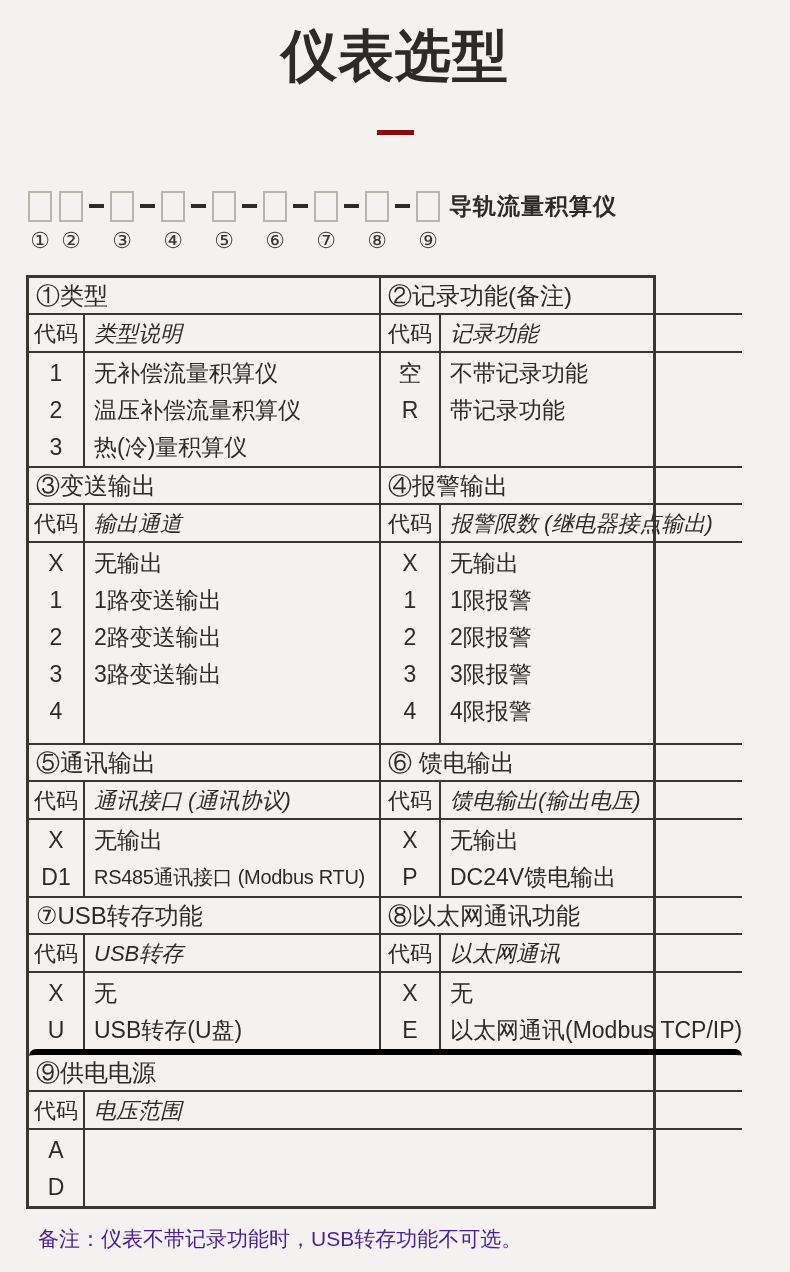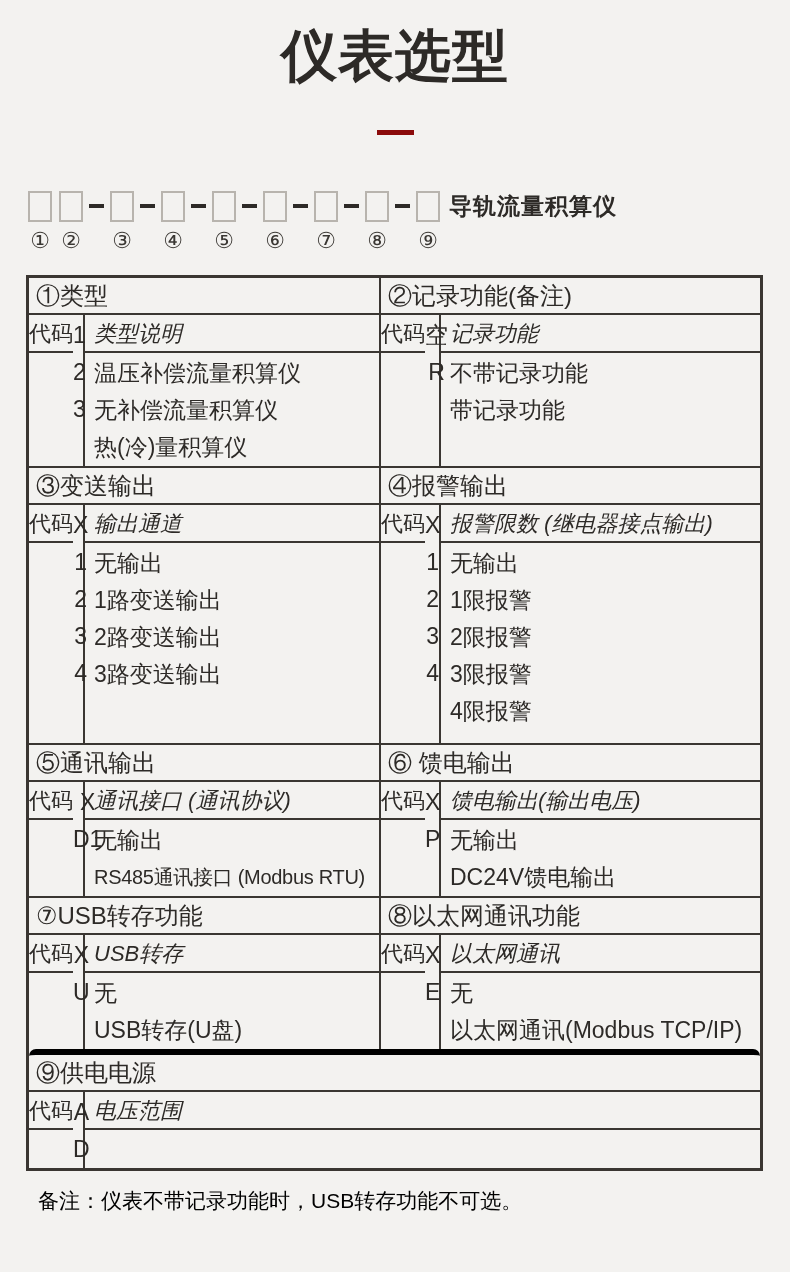--- a/index.html
+++ b/index.html
@@ -59,42 +59,42 @@
   }
   .model-suffix {
     font-size:23px; font-weight:700;
     line-height:31px;
     margin-left:9px;
     letter-spacing:1px;
     white-space:nowrap;
   }
   
   .sel-table {
-    width:737px;
+    width:630px;
     margin:23px 0 16px 26px;
     border:3px solid #3a3632;
     display:grid;
     grid-template-columns:352px 1fr;
   }
   .section { display:flex; flex-direction:column; }
   .section.left  { border-right:2px solid #3a3632; }
   .section.bt    { border-top:2px solid #3a3632; }
   .section.full  { grid-column:1 / -1; border-top:6px solid #000000;border-radius:7px; }
   .sec-title {
     height:37px; line-height:36px;
     padding-left:7px;
     border-bottom:2px solid #3a3632;
     font-size:24px; font-weight:500;
     white-space:nowrap;
   }
   .sec-body { display:flex; flex:1; }
   .col-code {
     width:56px; flex-shrink:0;
     border-right:2px solid #3a3632;
-    display:flex; flex-direction:row;
+    display:flex; flex-direction:column;
     text-align:center;
   }
   .section.right .col-code { width:60px; }
   .col-desc { flex:1; display:flex; flex-direction:column; min-width:0; }
   .hdr {
     height:38px; line-height:37px;
     border-bottom:2px solid #3a3632;
     font-size:22px; font-weight:500;
     white-space:nowrap;
   }
@@ -105,21 +105,21 @@
     height:37px; line-height:37px;
     font-size:23px; font-weight:500;
     white-space:nowrap;
   }
   .col-desc .val { padding-left:9px; }
   .val.tight { font-size:20px; letter-spacing:-0.3px; }
   
   .note {
     margin:13px 0 0 38px;
     font-size:21px; font-weight:500;
-    color:#000000;
+    color:#4c1d95;
   }
 </style>
 </head>
 <body>
 
 <h1 class="page-title">仪表选型</h1>
 <div class="accent-dash"></div>
 
 <div class="model-row">
 
@@ -179,22 +179,22 @@
         <div class="hdr">代码</div>
         <div class="vals">
           <div class="val">1</div>
           <div class="val">2</div>
           <div class="val">3</div>
         </div>
       </div>
       <div class="col-desc">
         <div class="hdr">类型说明</div>
         <div class="vals">
+          <div class="val">无补偿流量积算仪</div>
           <div class="val">温压补偿流量积算仪</div>
-          <div class="val">无补偿流量积算仪</div>
           <div class="val">热(冷)量积算仪</div>
         </div>
       </div>
     </div>
   </div>
 
   <div class="section right">
     <div class="sec-title">②记录功能(备注)</div>
     <div class="sec-body">
       <div class="col-code">

